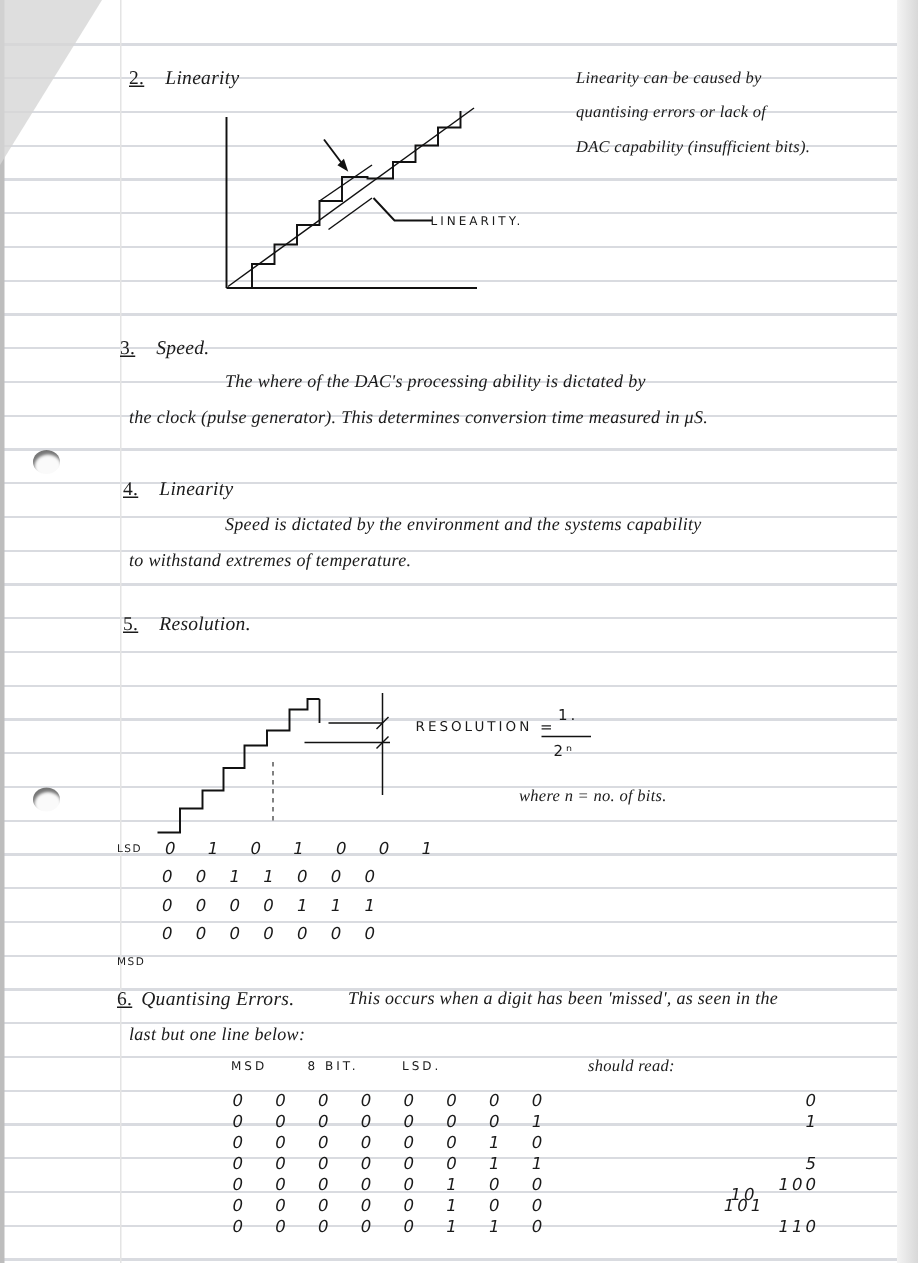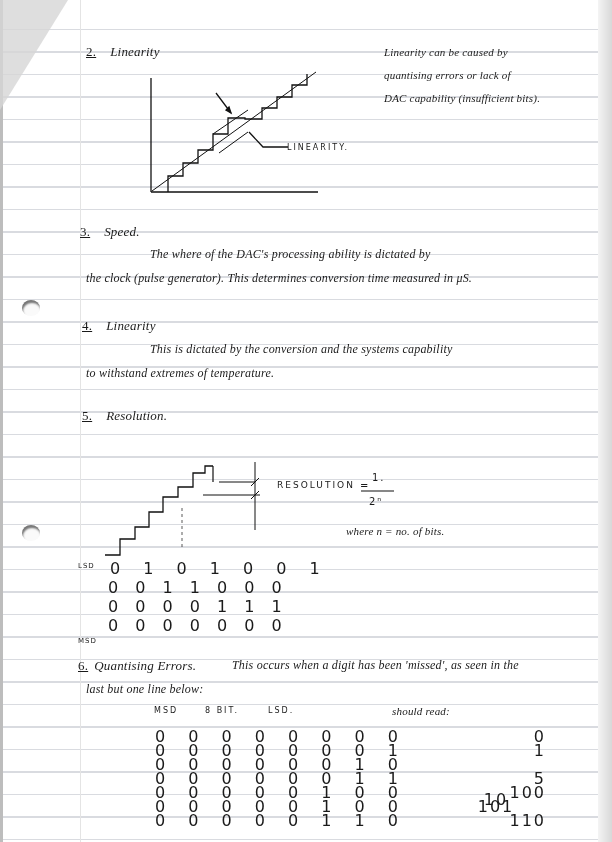--- a/index.html
+++ b/index.html
@@ -14,21 +14,21 @@
                   background:linear-gradient(to right,#f4f4f4,#d8d8d8); }
   .corner { position:absolute; left:0; top:0; width:0; height:0;
             border-top:110px solid #d6d6d6; border-right:68px solid transparent; opacity:.8; }
   .left-edge { position:absolute; left:0; top:0; width:3px; height:842px; background:#bdbdbd; }
   .hole { position:absolute; left:22px; width:18px; height:16px; border-radius:50%;
           background:#fafafa; box-shadow: 1px 3px 2px #777 inset; }
   .hw { position:absolute; font-family:Liberation Serif, serif; font-style:italic; font-size:12px; white-space:nowrap; letter-spacing:.2px; }
   .heading { font-size:13px; }
   .num { text-decoration:underline; margin-right:14px; font-style:normal; }
   .caps { position:absolute; font-family:"DejaVu Sans", sans-serif; font-size:8px; letter-spacing:2px; white-space:nowrap; }
-  .bits { position:absolute; font-family:"DejaVu Sans", sans-serif; font-size:16px; letter-spacing:9px; white-space:pre; }
+  .bits { position:absolute; font-family:"DejaVu Sans", sans-serif; font-size:11px; letter-spacing:9px; white-space:pre;font-style:italic; }
   svg { position:absolute; left:0; top:0; }
 </style>
 </head>
 <body>
 
 <div class="page"></div>
 <div class="margin-line"></div>
 <div class="left-edge"></div>
 <div class="corner"></div>
 <div class="right-shadow"></div>
@@ -73,21 +73,21 @@
 
 <div class="hw heading" style="left:80px;top:224px">
   <span class="num">3.</span><span>Speed.</span>
 </div>
 <div class="hw" style="left:150px;top:247px">The where of the DAC's processing ability is dictated by</div>
 <div class="hw" style="left:86px;top:271px">the clock (pulse generator). This determines conversion time measured in μS.</div>
 
 <div class="hw heading" style="left:82px;top:318px">
   <span class="num">4.</span><span>Linearity</span>
 </div>
-<div class="hw" style="left:150px;top:342px">This is dictated by the conversion and the systems capability</div>
+<div class="hw" style="left:150px;top:342px">Speed is dictated by the environment and the systems capability</div>
 <div class="hw" style="left:86px;top:366px">to withstand extremes of temperature.</div>
 
 <div class="hw heading" style="left:82px;top:408px">
   <span class="num">5.</span><span>Resolution.</span>
 </div>
 <div class="caps" style="left:277px;top:480px;font-size:9px">RESOLUTION</div>
 <div class="caps" style="left:360px;top:480px;font-size:10px">=</div>
 <div class="caps" style="left:372px;top:472px;font-size:10px">1.</div>
 <div class="caps" style="left:369px;top:496px;font-size:10px">2ⁿ</div>
 <div class="hw" style="left:346px;top:525px;font-size:11px">where n = no. of bits.</div>

